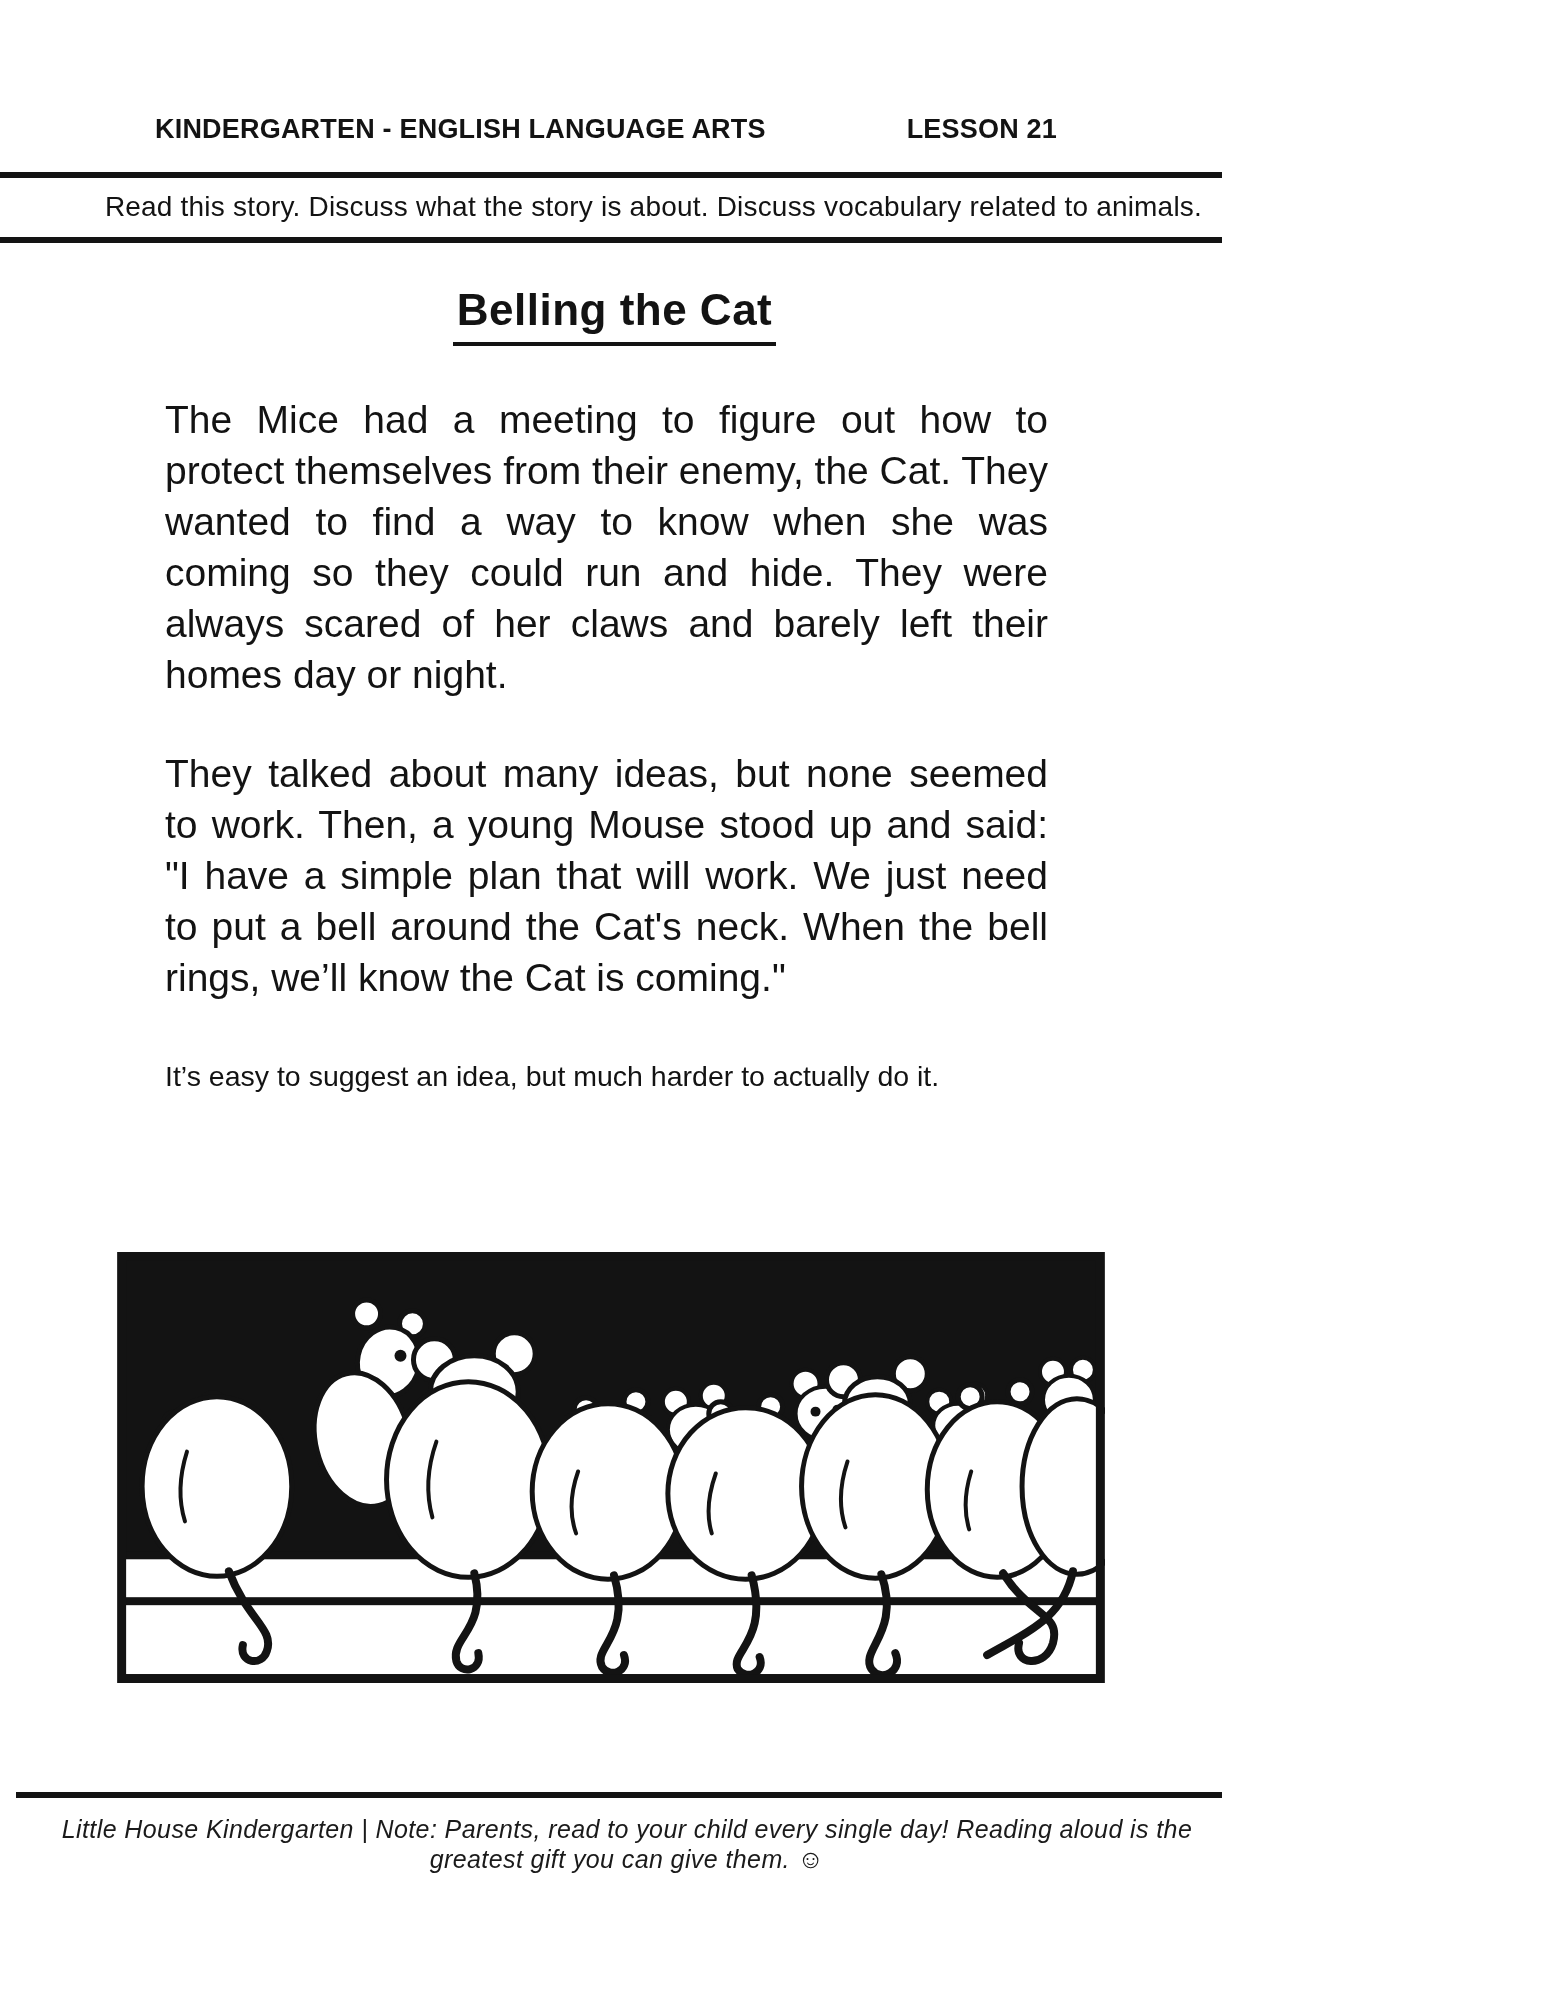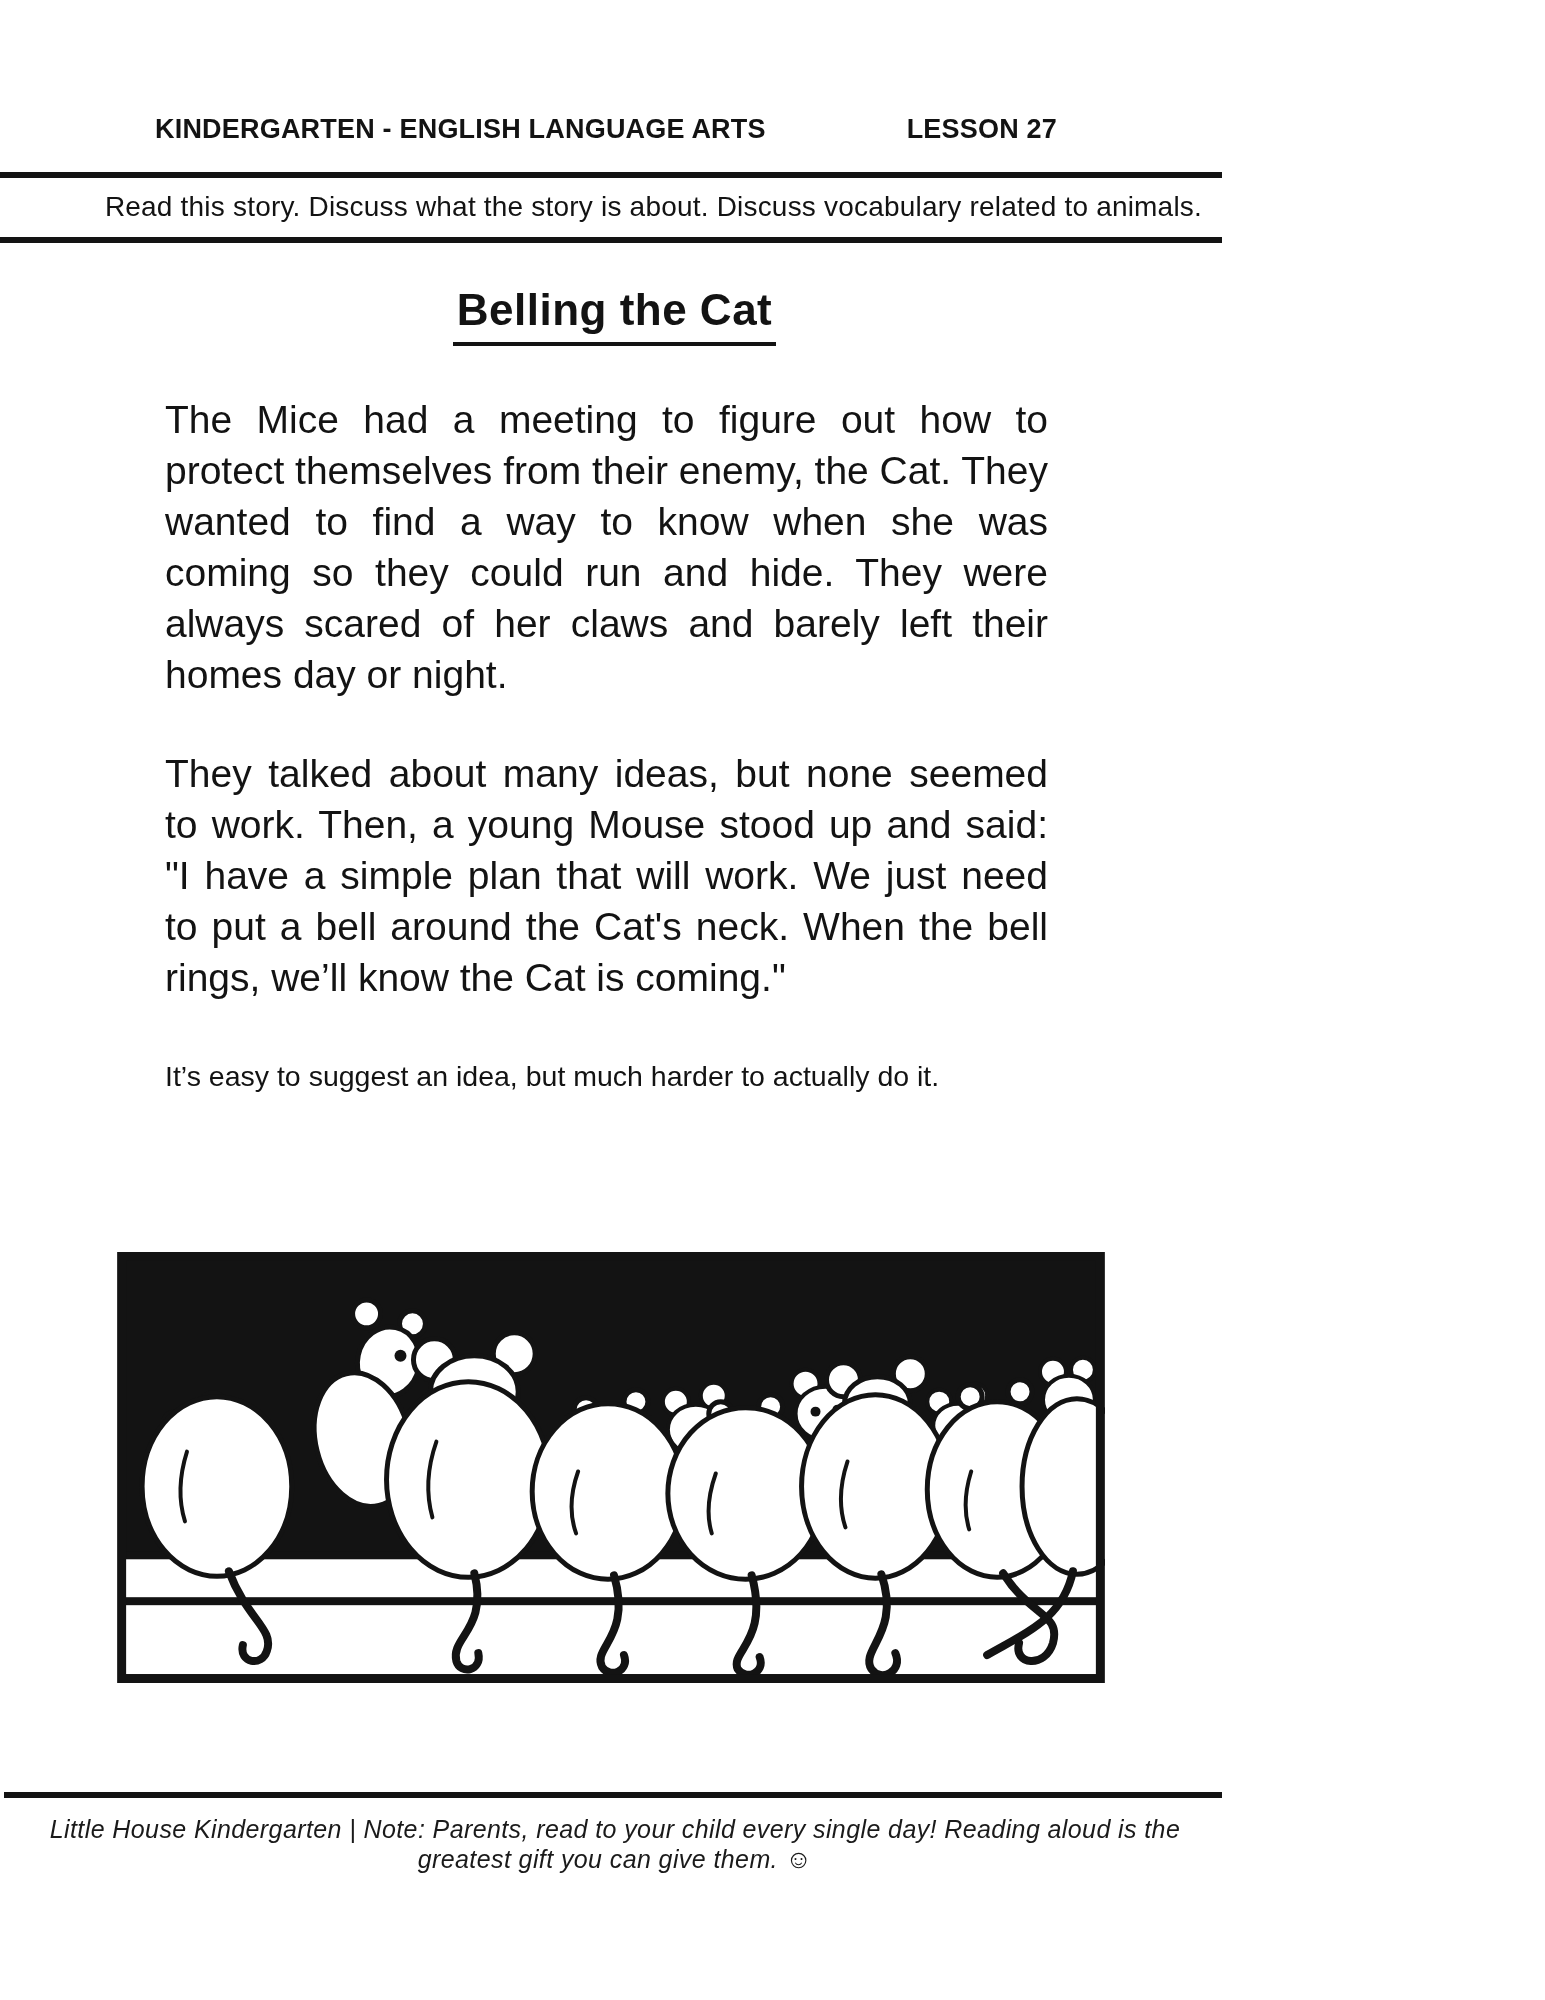--- a/index.html
+++ b/index.html
@@ -63,41 +63,41 @@
     position: absolute;
     top: 1252px;
     left: 0;
     width: 100%;
     display: flex;
     justify-content: center;
   }
   .footer {
     position: absolute;
     top: 1792px;
-    left: 4px;
+    left: 16px;
     width: 100%;
   }
   .footer-text {
     text-align: center;
     font-size: 25px;
     font-style: italic;
     margin-top: 17px;
     letter-spacing: 0.4px;
     color: #1a1a1a;
   }
   .footer-text .smiley { font-style: normal; font-size: 26px; }
 </style>
 </head>
 <body>
 
 <div class="page">
 
   <div class="header-row">
     <span>KINDERGARTEN - ENGLISH LANGUAGE ARTS</span>
-    <span>LESSON 27</span>
+    <span>LESSON 21</span>
   </div>
 
   <div class="rule rule-top"></div>
   <div class="instruction">
     <span>Read this story. Discuss what the story is about. Discuss vocabulary related to animals.</span>
   </div>
   <div class="rule"></div>
 
   <div class="content">
     <h1 class="title"><span class="title-text">Belling the Cat</span></h1>

